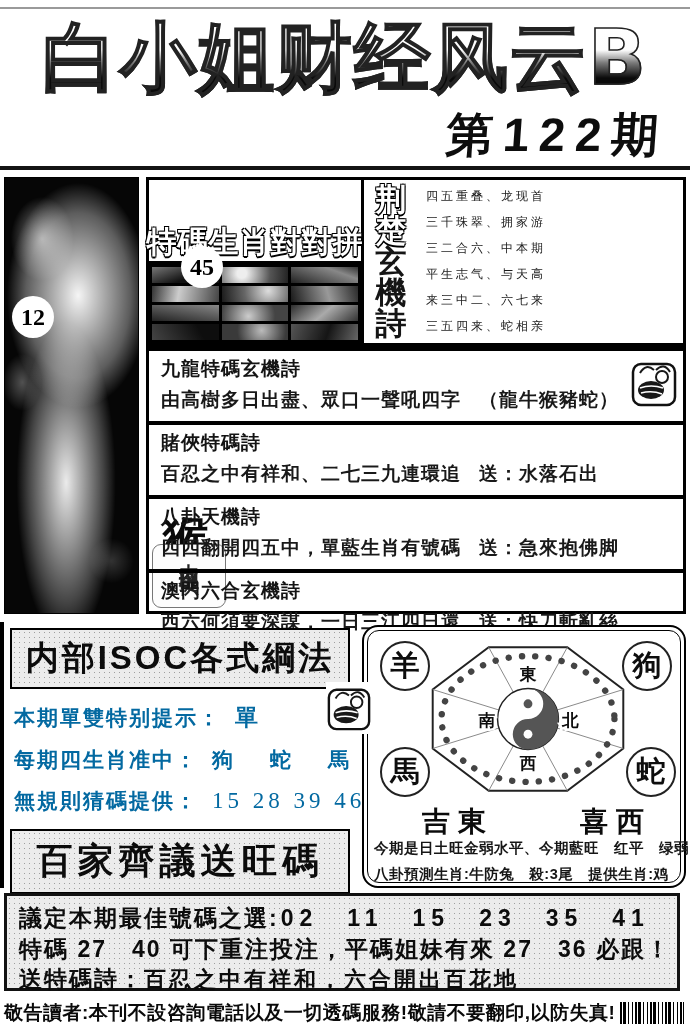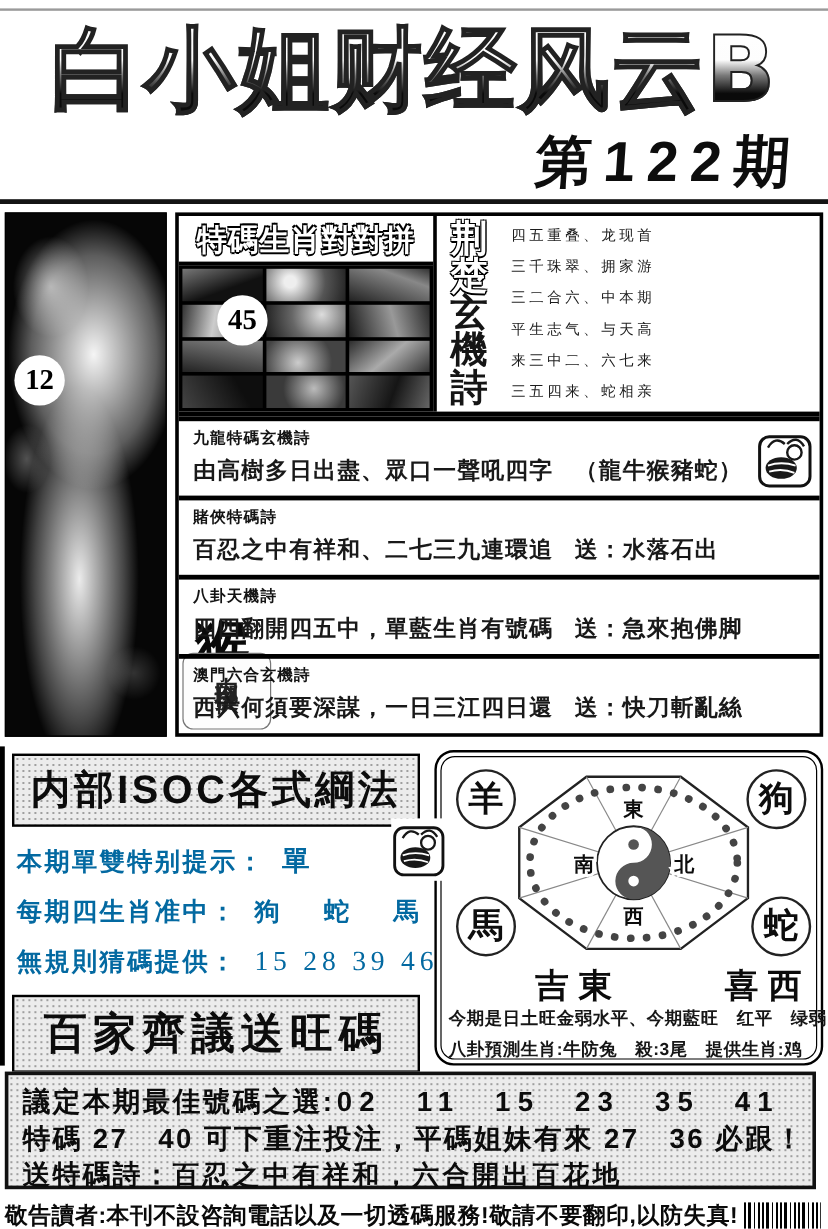--- a/index.html
+++ b/index.html
@@ -56,22 +56,22 @@
     writing-mode:vertical-rl;height:56px;font-size:20px;font-weight:800;letter-spacing:4px;
     line-height:31px;color:#222;font-family:"DejaVu Serif",serif;
   }
 
   
   .rightcol{flex:1;display:flex;flex-direction:column;border:3px solid #000;background:#fff;}
   .topbox{height:192px;display:flex;border-bottom:4px solid #000;}
   .gridwrap{width:212px;border-right:3px solid #000;display:flex;flex-direction:column;}
   .puzzle-title{
     height:38px;border-bottom:3px solid #000;display:flex;align-items:center;justify-content:center;
-    font-size:25px;font-weight:900;letter-spacing:1px;white-space:nowrap;
-    color:#fff;text-shadow:-1px -1px 0 #000,1px -1px 0 #000,-1px 1px 0 #000,1px 1px 0 #000,0 2px 0 #000;
+    font-size:30px;font-weight:900;letter-spacing:1px;white-space:nowrap;
+    color:#fff;text-shadow:-1px -1px 0 #000,1px -1px 0 #000,-1px 1px 0 #000,1px 1px 0 #000,0 2px 0 #000;margin-top:43px;
   }
   .tiles{flex:1;background:#000;display:grid;grid-template-columns:1fr 1fr 1fr;grid-template-rows:repeat(4,1fr);gap:3px;padding:3px;}
   .tile{min-height:0;}
   .tile:nth-child(1){background:linear-gradient(160deg,#777,#111 60%);}
   .tile:nth-child(2){background:radial-gradient(circle at 30% 40%,#eee 10%,#555 60%,#222);}
   .tile:nth-child(3){background:linear-gradient(20deg,#222,#888 70%,#333);}
   .tile:nth-child(4){background:linear-gradient(100deg,#333,#ccc 40%,#444);}
   .tile:nth-child(5){background:radial-gradient(circle at 70% 30%,#ddd,#666 50%,#1a1a1a);}
   .tile:nth-child(6){background:linear-gradient(75deg,#1a1a1a,#999 55%,#2a2a2a);}
   .tile:nth-child(7){background:linear-gradient(190deg,#888,#222);}
@@ -91,21 +91,21 @@
     color:#fff;text-shadow:-1px -1px 0 #000,1px -1px 0 #000,-1px 1px 0 #000,1px 1px 0 #000,0 1.5px 0 #000;
   }
   .poems{flex:1;padding:8px 8px 8px 2px;display:flex;flex-direction:column;justify-content:space-between;}
   .poemline{
     font-family:"DejaVu Serif",serif;font-size:12px;letter-spacing:3px;color:#1c1c1c;
     white-space:nowrap;text-align:left;padding-left:10px;
   }
 
   .section{border-top:4px solid #000;padding:5px 64px 8px 12px;position:relative;flex:1;}
   .section:first-of-type{border-top:none;}
-  .sec-heading{font-size:13px;font-weight:800;letter-spacing:1px;color:#141414;}
+  .sec-heading{font-size:19px;font-weight:800;letter-spacing:1px;color:#141414;}
   .sec-line{font-size:19px;font-weight:700;letter-spacing:1px;margin-top:5px;white-space:nowrap;color:#191919;}
   .sec-extra{margin-left:18px;font-weight:800;}
   .stampA{position:absolute;right:5px;top:5px;width:48px;height:54px;}
 
   
   .bottomrow{position:absolute;top:622px;left:0;width:690px;height:266px;display:flex;}
   .isoc{width:358px;position:relative;border-left:4px solid #000;padding:6px 0 0 6px;box-sizing:border-box;}
   .speckle{
     background-color:#ececec;
     background-image:radial-gradient(#9f9f9f 0.8px,rgba(0,0,0,0) 0.9px);
@@ -128,21 +128,21 @@
   }
   .bagua::before{content:"";position:absolute;inset:3px;border:1px solid #000;border-radius:12px;pointer-events:none;}
   .corner{
     position:absolute;width:46px;height:46px;border:2px solid #222;border-radius:50%;
     display:flex;align-items:center;justify-content:center;font-size:29px;font-weight:800;
     font-family:"DejaVu Serif",serif;color:#0d0d0d;
   }
   .c-tl{left:16px;top:14px;} .c-tr{right:12px;top:14px;}
   .c-bl{left:16px;top:120px;} .c-br{right:8px;top:120px;}
   .bagua svg.diagram{position:absolute;left:52px;top:8px;}
-  .luck{position:absolute;top:176px;font-size:28px;font-weight:900;letter-spacing:8px;color:#0b0b0b;margin-left:24px;}
+  .luck{position:absolute;top:176px;font-size:28px;font-weight:900;letter-spacing:8px;color:#0b0b0b;}
   .luck-l{left:58px;} .luck-r{left:216px;}
   .bagua-lines{position:absolute;left:10px;top:212px;width:304px;}
   .bagua-line{font-size:14.5px;font-weight:800;letter-spacing:0.5px;white-space:nowrap;color:#161616;margin-bottom:7px;}
 
   
   .numbersbox{
     position:absolute;top:893px;left:4px;width:676px;height:98px;border:3px solid #111;
     padding:7px 12px;box-sizing:border-box;
   }
   .nb-line{font-size:23px;font-weight:900;letter-spacing:2px;white-space:nowrap;color:#0c0c0c;line-height:1.33;}

